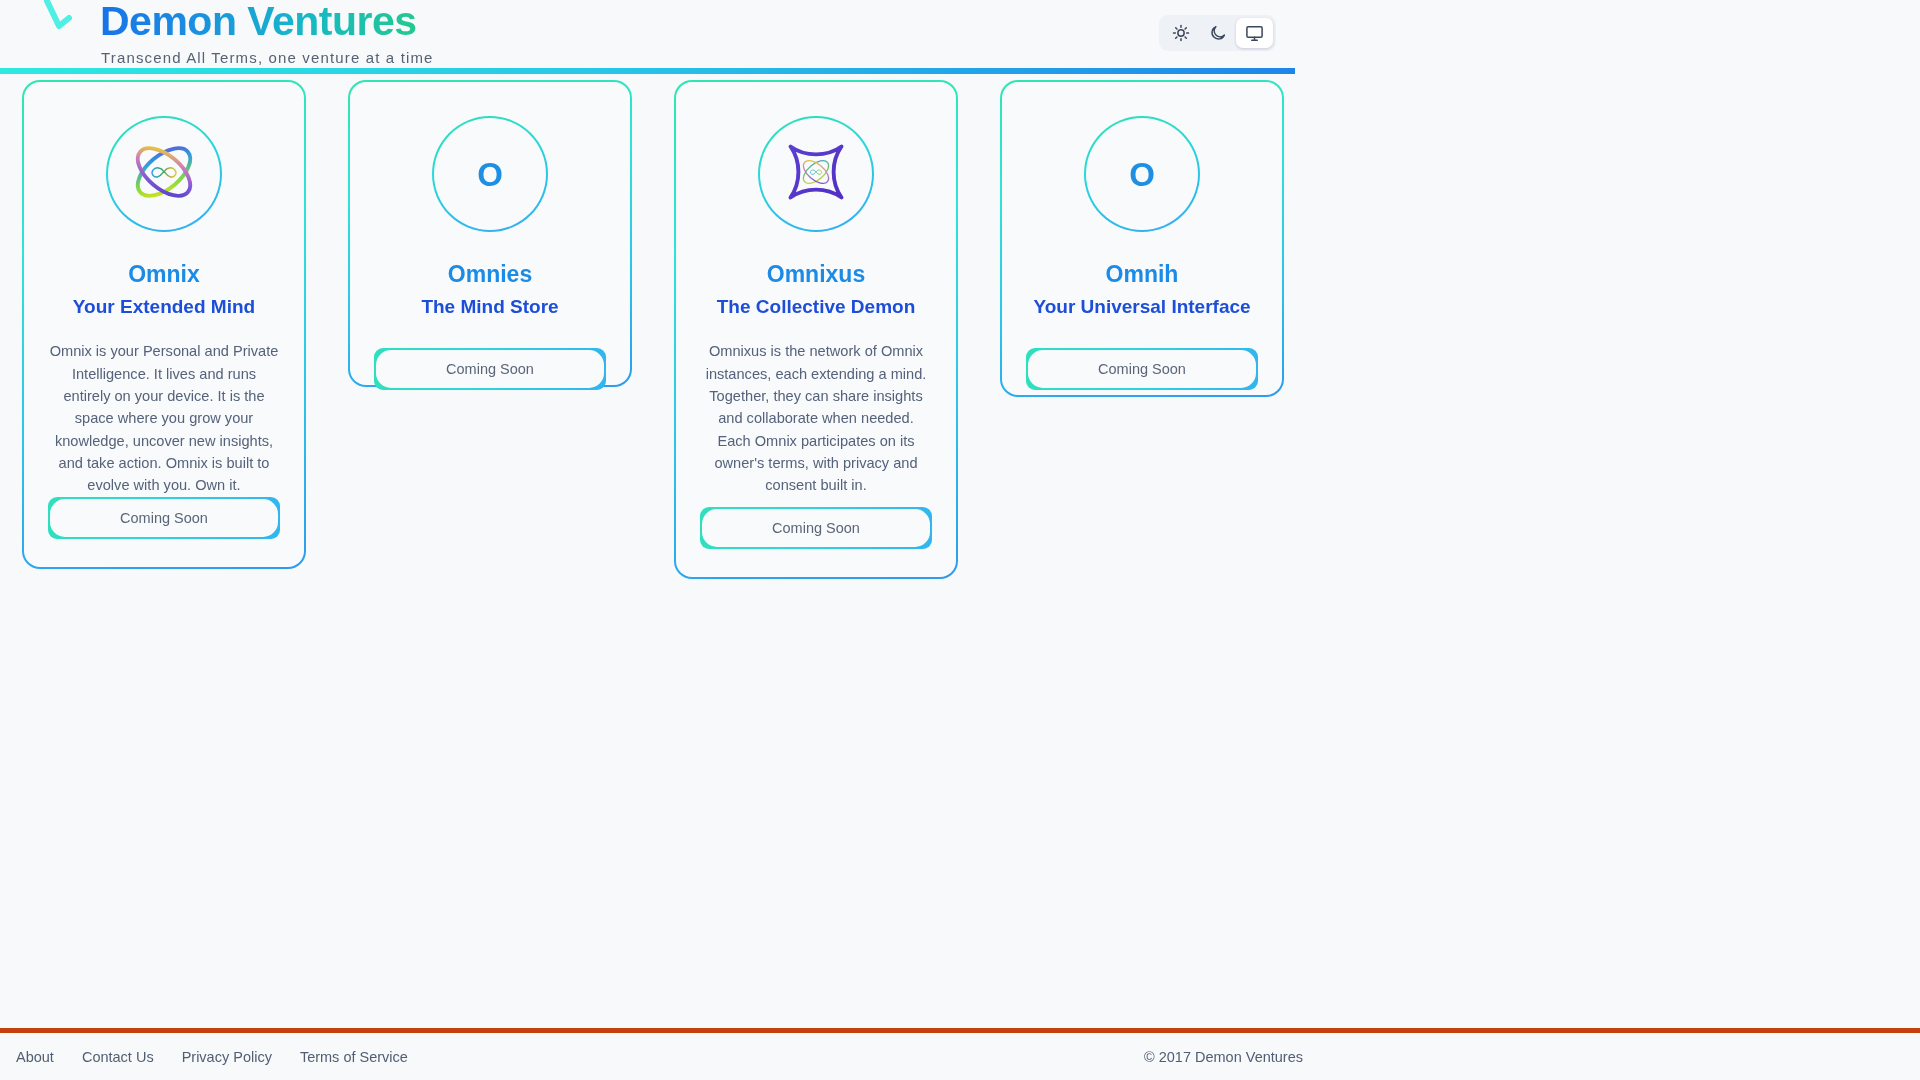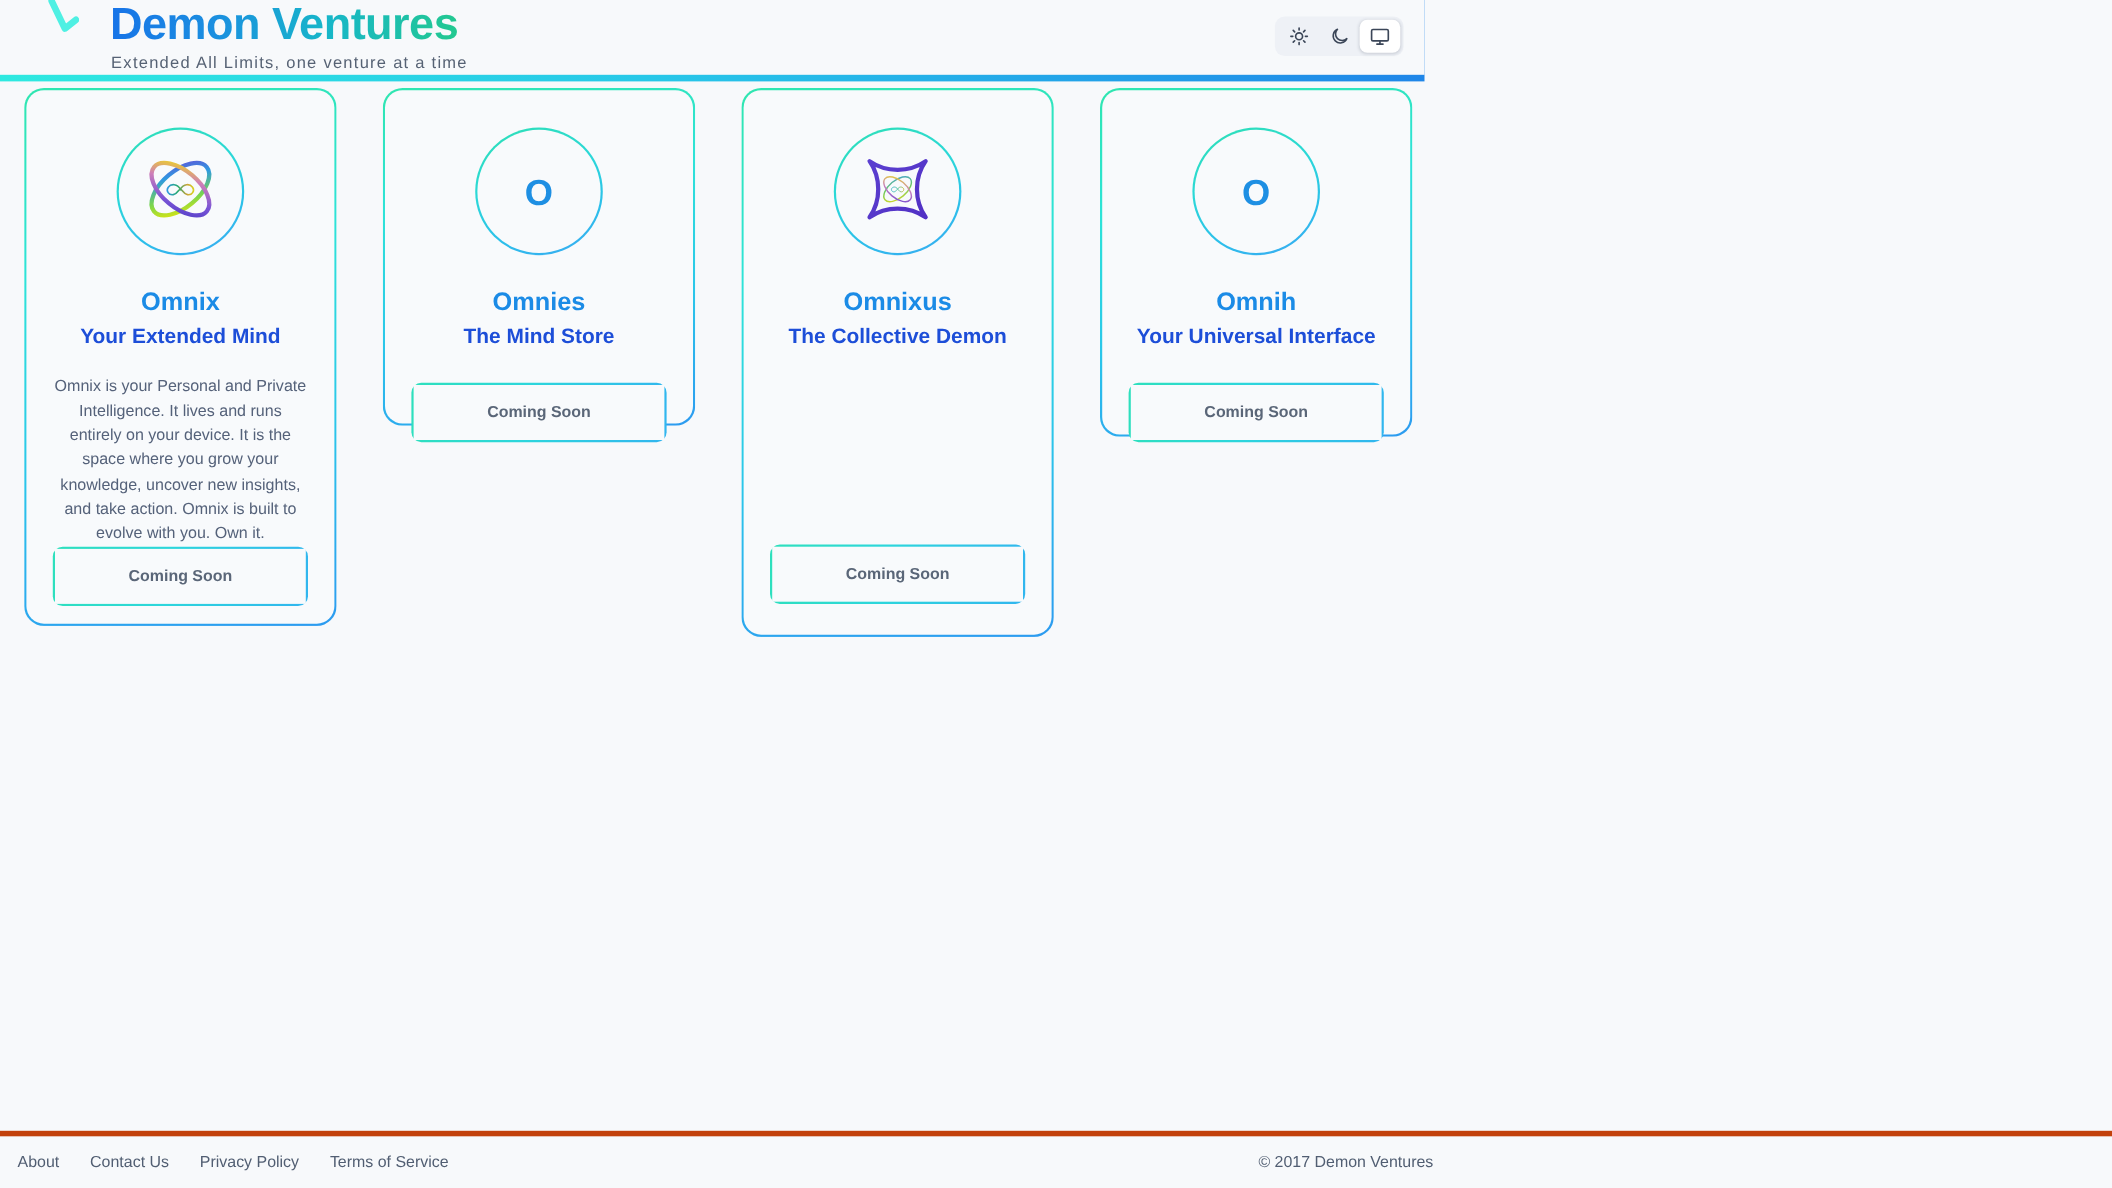--- a/index.html
+++ b/index.html
@@ -186,27 +186,27 @@
   .cta {
     margin-top: auto;
     width: 100%;
     padding: 2px;
     border-radius: 9px;
     background-image: linear-gradient(100deg, #2ee0bc 0%, #2dd6dc 45%, #31b5ef 100%);
   }
   .card-2 .cta, .card-4 .cta { margin-top: 30px; }
   .cta-inner {
     background: #f8fafc;
-    border-radius: 0;
-    height: 50px;
+    border-radius: 15px;
+    height: 38px;
     display: flex;
     align-items: center;
     justify-content: center;
     font-size: 14.5px;
-    font-weight: bold;
+    font-weight: normal;
     color: #5a6678;
     cursor: pointer;
   }
 
   
   #footer {
     position: absolute;
     left: 0;
     bottom: 0;
     width: 1920px;
@@ -241,21 +241,21 @@
 <div id="header">
   <div id="header-inner">
 
     <div id="brand-logo">
       <svg width="34" height="44" viewBox="0 0 34 44">
         <path d="M9 5 L21 30 L31 22" stroke="#4ff0e3" stroke-width="6" fill="none" stroke-linecap="round" stroke-linejoin="round"></path>
       </svg>
     </div>
 
     <div id="brand-title">Demon Ventures</div>
-    <div id="brand-tagline">Extended All Limits, one venture at a time</div>
+    <div id="brand-tagline">Transcend All Terms, one venture at a time</div>
 
     <div id="theme-switch">
 
       <button class="theme-btn">
         <span>
           <svg width="18" height="18" viewBox="0 0 24 24" fill="none" stroke="currentColor" stroke-width="2" stroke-linecap="round">
             <circle cx="12" cy="12" r="4.2"></circle>
             <path d="M12 2v2.4M12 19.6V22M2 12h2.4M19.6 12H22M4.9 4.9l1.7 1.7M17.4 17.4l1.7 1.7M19.1 4.9l-1.7 1.7M6.6 17.4l-1.7 1.7"></path>
           </svg>
         </span>
@@ -385,20 +385,21 @@
               <path d="M50 50 C48.6 47.2 45.4 47.2 44.1 49 C42.8 50.8 44.4 53.1 46.6 52.7
                        C48.8 52.3 49 50 50 50 C51 50 51.2 52.3 53.4 52.7 C55.6 53.1 57.2 50.8 55.9 49
                        C54.6 47.2 51.4 47.2 50 50 Z" stroke="url(#s4)" stroke-width="0.95" fill="none"></path>
             </svg>
           </span>
         </div>
       </div>
 
       <div class="card-title">Omnixus</div>
       <div class="card-subtitle">The Collective Demon</div>
+      <div class="card-desc">Omnixus is the network of Omnix instances, each extending a mind. Together, they can share insights and collaborate when needed. Each Omnix participates on its owner's terms, with privacy and consent built in.</div>
 
       <div class="cta">
         <div class="cta-inner">Coming Soon</div>
       </div>
 
     </div>
   </div>
 
   <div class="card card-4">
     <div class="card-inner">

